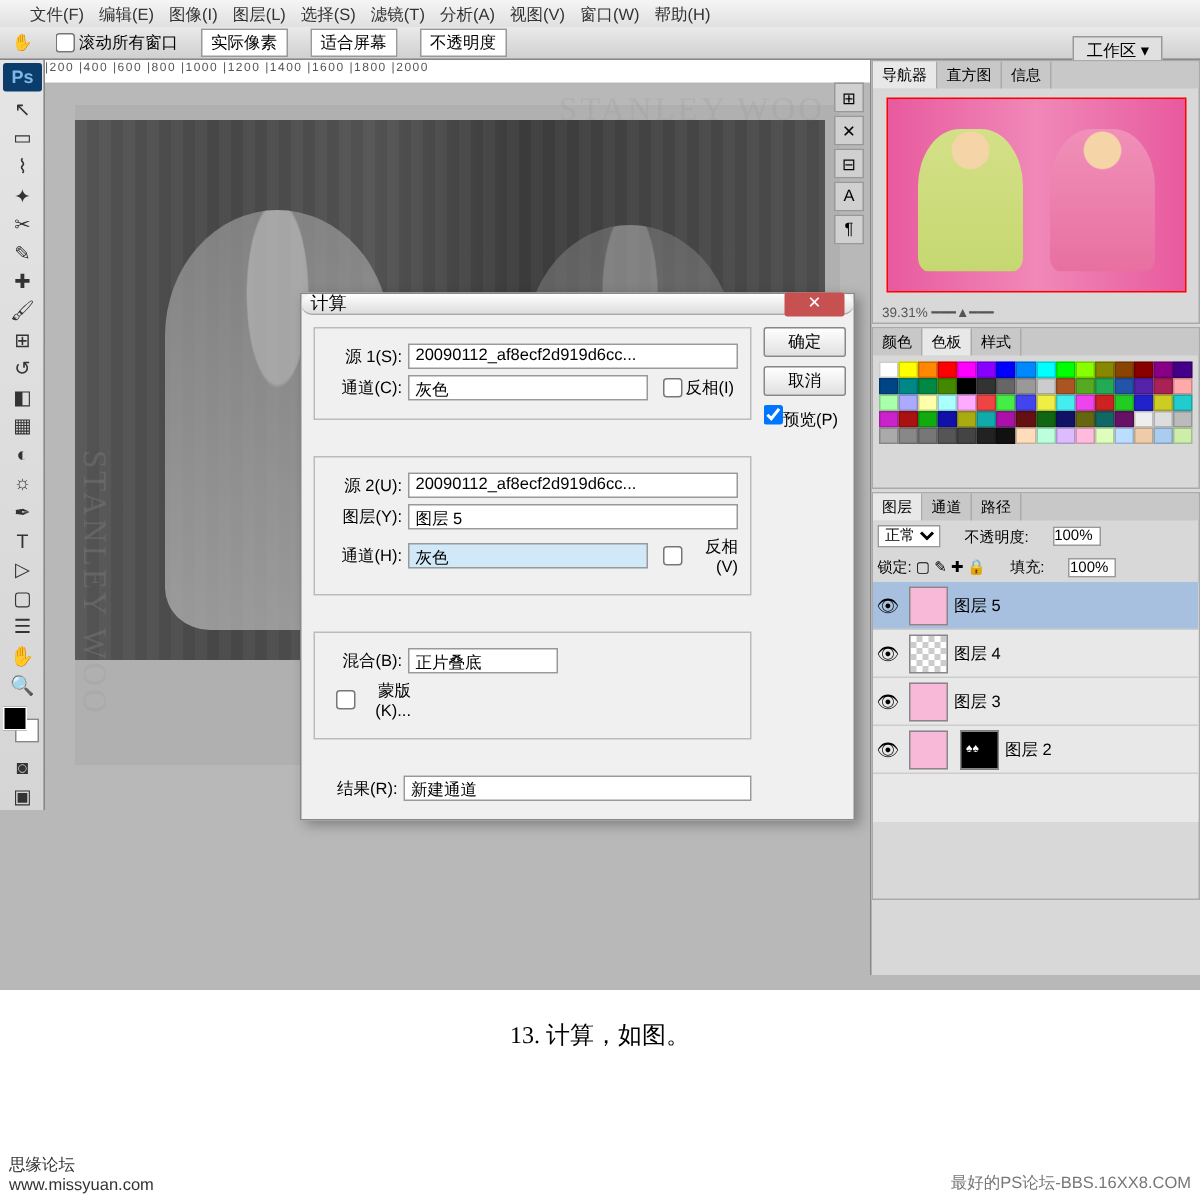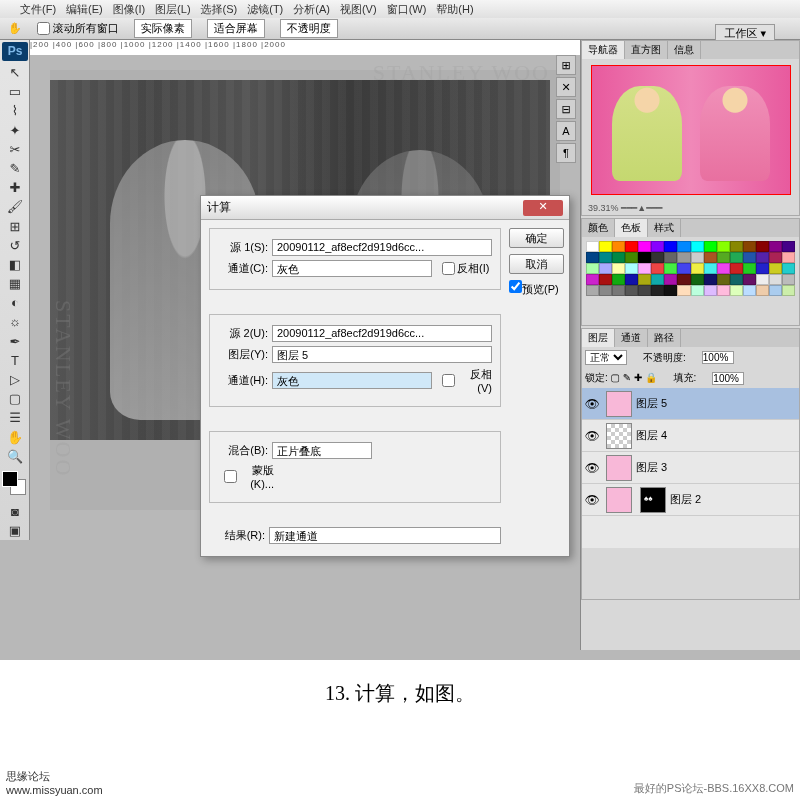--- a/index.html
+++ b/index.html
@@ -40,34 +40,34 @@
 .layer-opts select, .layer-opts input { font-size:10px; border:1px solid #999; background:#fff; }
 .layer-list { background:#e8e8e8; height:160px; overflow:auto; }
 .layer-row { display:flex; align-items:center; height:32px; border-bottom:1px solid #ccc; font-size:11px; background:#e8e8e8; }
 .layer-row.sel { background:#a8c0e0; }
 .layer-row .eye { width:20px; text-align:center; font-size:12px; }
 .layer-row .thumb { width:26px; height:26px; background:#f8b8d8; border:1px solid #888; margin:0 4px; }
 .layer-row .thumb.checker { background: repeating-conic-gradient(#ccc 0 25%, #fff 0 50%) 0 0/8px 8px; }
 .layer-row .thumb.mask { background:#000; position:relative; }
 .layer-row .thumb.mask::after { content:"♠♠"; color:#fff; font-size:8px; position:absolute; top:6px; left:3px; }
 .dialog { position: absolute; left: 200px; top: 195px; width: 370px; background: #f0f0f0; border: 1px solid #888; box-shadow: 3px 3px 8px rgba(0,0,0,0.3); font-size: 11px; }
-.dialog-title { height: 24px; background: linear-gradient(#fff, #ddd); display:flex; align-items:center; padding:0 6px; border-bottom:1px solid #aaa; }
+.dialog-title { height: 14px; background: linear-gradient(#fff, #ddd); display:flex; align-items:center; padding:0 6px; border-bottom:1px solid #aaa;border-radius:10px; }
 .dialog-title .ttl { flex:1; font-size:12px; }
 .dialog-title .x { width:40px; height:16px; background:#c75050; color:#fff; text-align:center; border-radius:2px; font-size:11px; cursor:pointer; }
 .dialog-body { display:flex; padding: 8px; }
 .dialog-left { flex:1; }
 .dialog-right { width: 60px; padding-left:8px; }
 .fieldset { border:1px solid #bbb; padding:6px 8px 8px; margin-bottom:24px; }
 .frow { display:flex; align-items:center; margin:4px 0; gap:4px; }
 .frow label { width:50px; text-align:right; }
 .frow .inp { flex:1; background:#fff; border:1px solid #999; padding:1px 4px; height:17px; }
 .frow .inp.hl { background:#d0e8f8; }
 .frow .chk2 { display:flex; align-items:center; gap:2px; margin-left:6px; }
 .btn { display:block; width:55px; height:20px; background:linear-gradient(#fff,#e0e0e0); border:1px solid #888; margin-bottom:6px; text-align:center; line-height:18px; cursor:pointer; border-radius:2px; font-size:11px; }
-.caption { position:absolute; top:680px; left:0; right:0; text-align:center; font-size:20px; font-family: SimSun; }
+.caption { position:absolute; top:680px; left:0; right:0; text-align:center; font-size:16px; font-family: SimSun; }
 .footer-l { position:absolute; bottom:4px; left:6px; font-size:11px; color:#333; }
 .footer-r { position:absolute; bottom:4px; right:6px; font-size:11px; color:#777; }
 .watermark { position:absolute; color:rgba(150,150,150,0.25); font-size:22px; font-family:serif; letter-spacing:2px; transform:rotate(0deg); pointer-events:none; }
 .side-icons { position:absolute; right:222px; top:55px; width:22px; display:flex; flex-direction:column; gap:2px; }
 .side-icons div { width:20px; height:20px; background:#d0d0d0; border:1px solid #999; font-size:11px; display:flex; align-items:center; justify-content:center; cursor:pointer; }
 .ws-label { position:absolute; right:25px; top:24px; font-size:11px; background:#e0e0e0; padding:1px 8px; border:1px solid #999; }
 </style>
 </head>
 <body>
 

